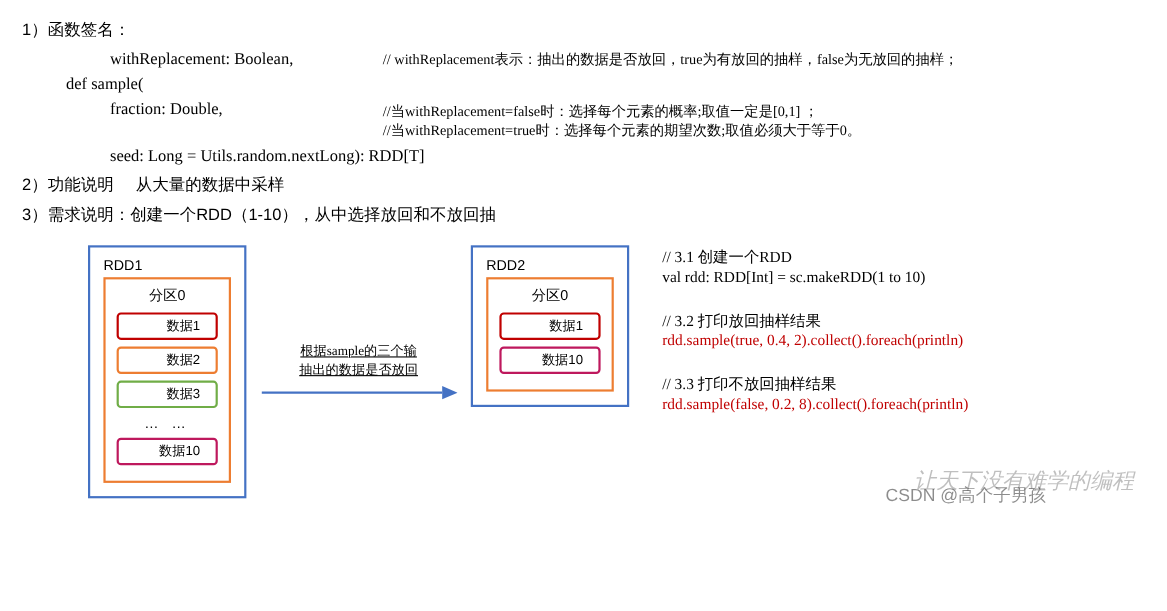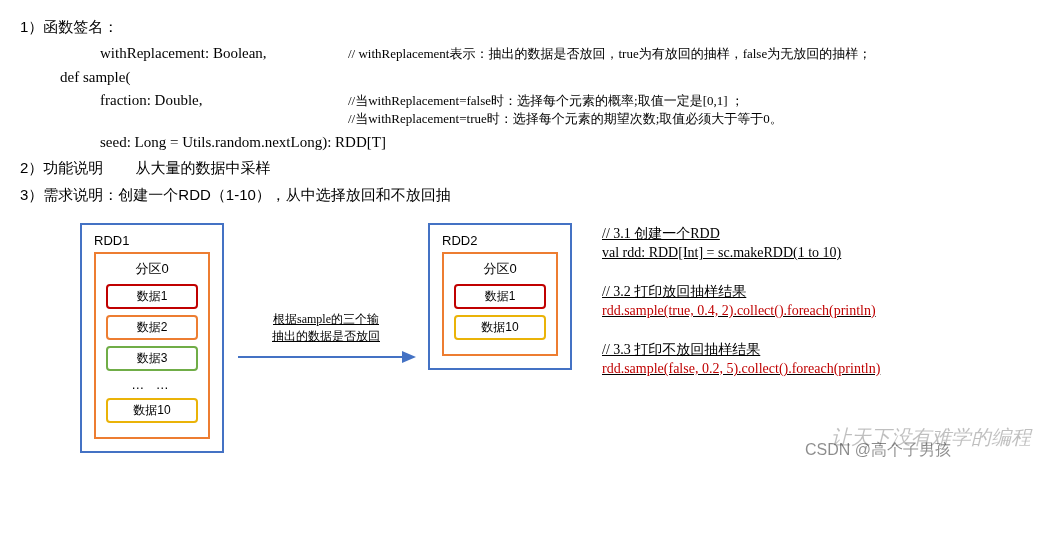--- a/index.html
+++ b/index.html
@@ -65,25 +65,26 @@
   }
   .data-pill {
     border-radius: 4px;
     padding: 2px 14px;
     margin: 6px auto;
     font-size: 12px;
     color: #000;
     display: block;
     width: 60px;
     box-sizing: content-box;
+    text-align: right;
   }
   .red-pill { border: 2px solid #c00000; }
   .orange-pill { border: 2px solid #ed7d31; }
   .green-pill { border: 2px solid #70ad47; }
-  .blue-pill { border: 2px solid #eab308; }
+  .blue-pill { border: 2px solid #be185d; }
   .dots {
     font-size: 13px;
     margin: 4px 0;
     letter-spacing: 4px;
   }
   .arrow-col {
     display: flex;
     flex-direction: column;
     align-items: center;
     justify-content: center;
@@ -99,21 +100,20 @@
     text-decoration: underline;
   }
   .arrow-svg {
     width: 180px;
     height: 16px;
   }
   .code-col {
     margin-left: 30px;
     font-family: "Times New Roman", "SimSun", serif;
     font-size: 14px;
-    text-decoration: underline;
   }
   .code-col .comment { color: #000; margin-top: 2px; }
   .code-col .code-line { margin-top: 2px; }
   .code-col .red-code { color: #c00000; margin-top: 2px; }
   .code-col .block { margin-bottom: 22px; }
   .watermark {
     position: absolute;
     right: 30px;
     bottom: 12px;
     color: rgba(0,0,0,0.25);
@@ -150,21 +150,21 @@
       <div class="sig-comment">//当withReplacement=true时：选择每个元素的期望次数;取值必须大于等于0。</div>
     </span>
   </div>
   <div class="sig-line indent-param">
     <span class="sig-code">seed: Long = Utils.random.nextLong): RDD[T]</span>
   </div>
 </div>
 
 <div class="section-header">
   <span>2）功能说明</span>
-  <span style="margin-left:28px;">从大量的数据中采样</span>
+  <span style="margin-left:16px;">从大量的数据中采样</span>
 </div>
 
 <div class="section-header">3）需求说明：创建一个RDD（1-10），从中选择放回和不放回抽</div>
 
 <div class="diagram-row" style="margin-left:60px;">
 
   <div class="rdd-box">
     <div class="rdd-title">RDD1</div>
     <div class="partition">
       <div class="partition-title">分区0</div>
@@ -200,20 +200,20 @@
     <div class="block">
       <div class="comment">// 3.1 创建一个RDD</div>
       <div class="code-line">val rdd: RDD[Int] = sc.makeRDD(1 to 10)</div>
     </div>
     <div class="block">
       <div class="comment">// 3.2 打印放回抽样结果</div>
       <div class="red-code">rdd.sample(true, 0.4, 2).collect().foreach(println)</div>
     </div>
     <div class="block">
       <div class="comment">// 3.3 打印不放回抽样结果</div>
-      <div class="red-code">rdd.sample(false, 0.2, 5).collect().foreach(println)</div>
+      <div class="red-code">rdd.sample(false, 0.2, 8).collect().foreach(println)</div>
     </div>
   </div>
 
 </div>
 
 <div class="watermark">让天下没有难学的编程</div>
 <div class="csdn">CSDN @高个子男孩</div>
 
 </body></html>

